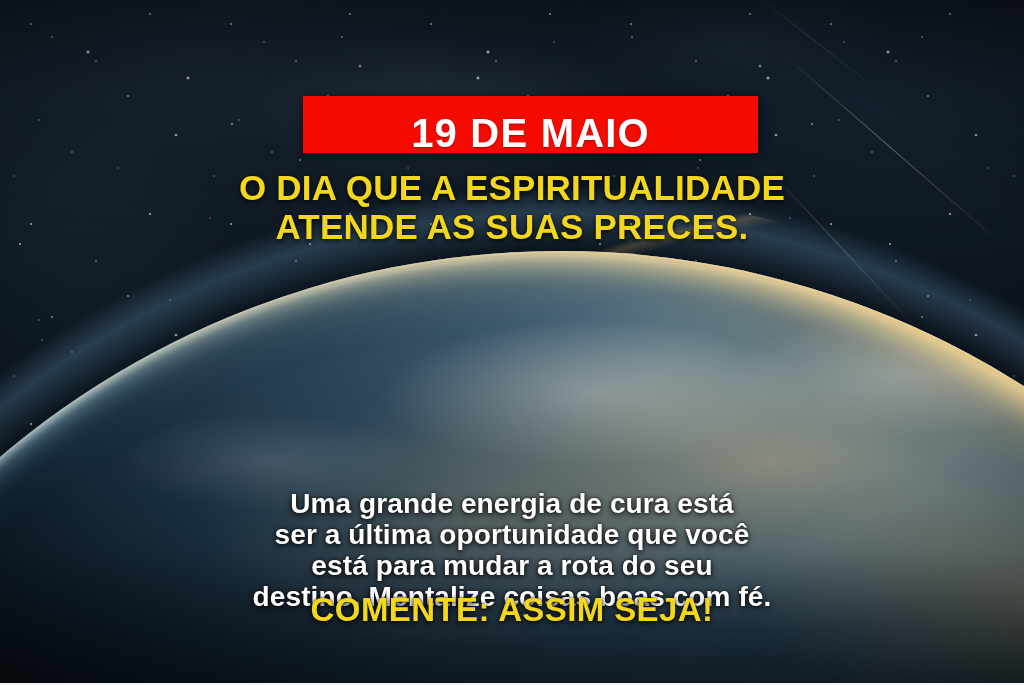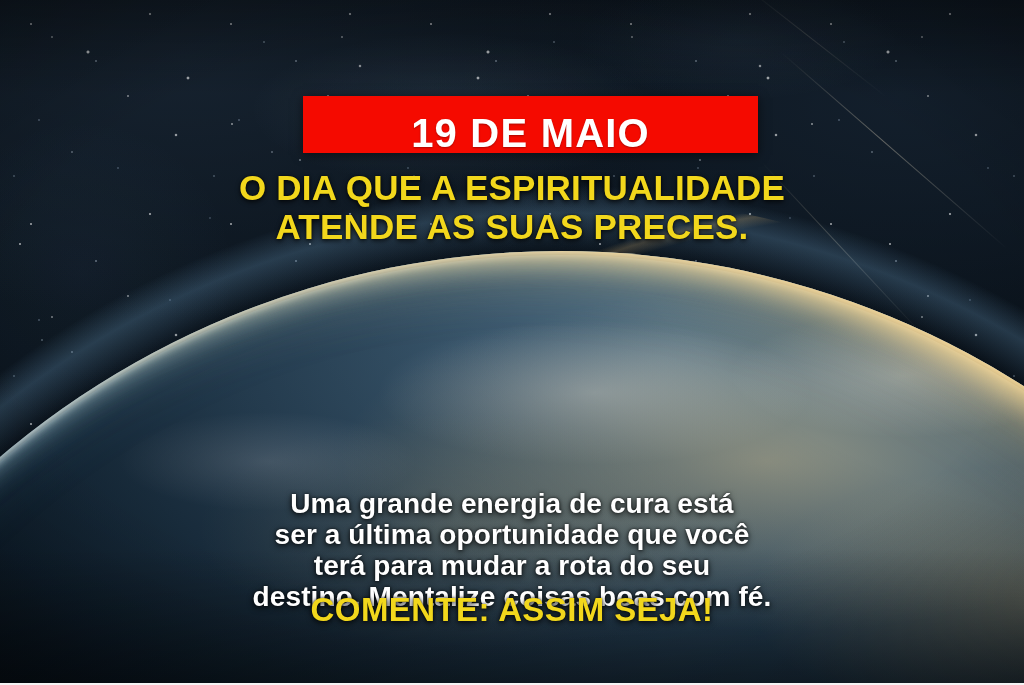--- a/index.html
+++ b/index.html
@@ -260,21 +260,21 @@
     </div>
 
     <div class="headline">
       <span class="l1">O DIA QUE A ESPIRITUALIDADE</span>
       <span class="l2">ATENDE AS SUAS PRECES.</span>
     </div>
 
     <div class="body-copy">
       <span>Uma grande energia de cura está</span>
       <span>ser a última oportunidade que você</span>
-      <span>terá para mudar a rota do seu</span>
+      <span>está para mudar a rota do seu</span>
       <span>destino. Mentalize coisas boas com fé.</span>
     </div>
 
     <div class="cta">COMENTE: ASSIM SEJA!</div>
 
   </div>
 
   <div class="bottom-edge"></div>
 </div>
 

